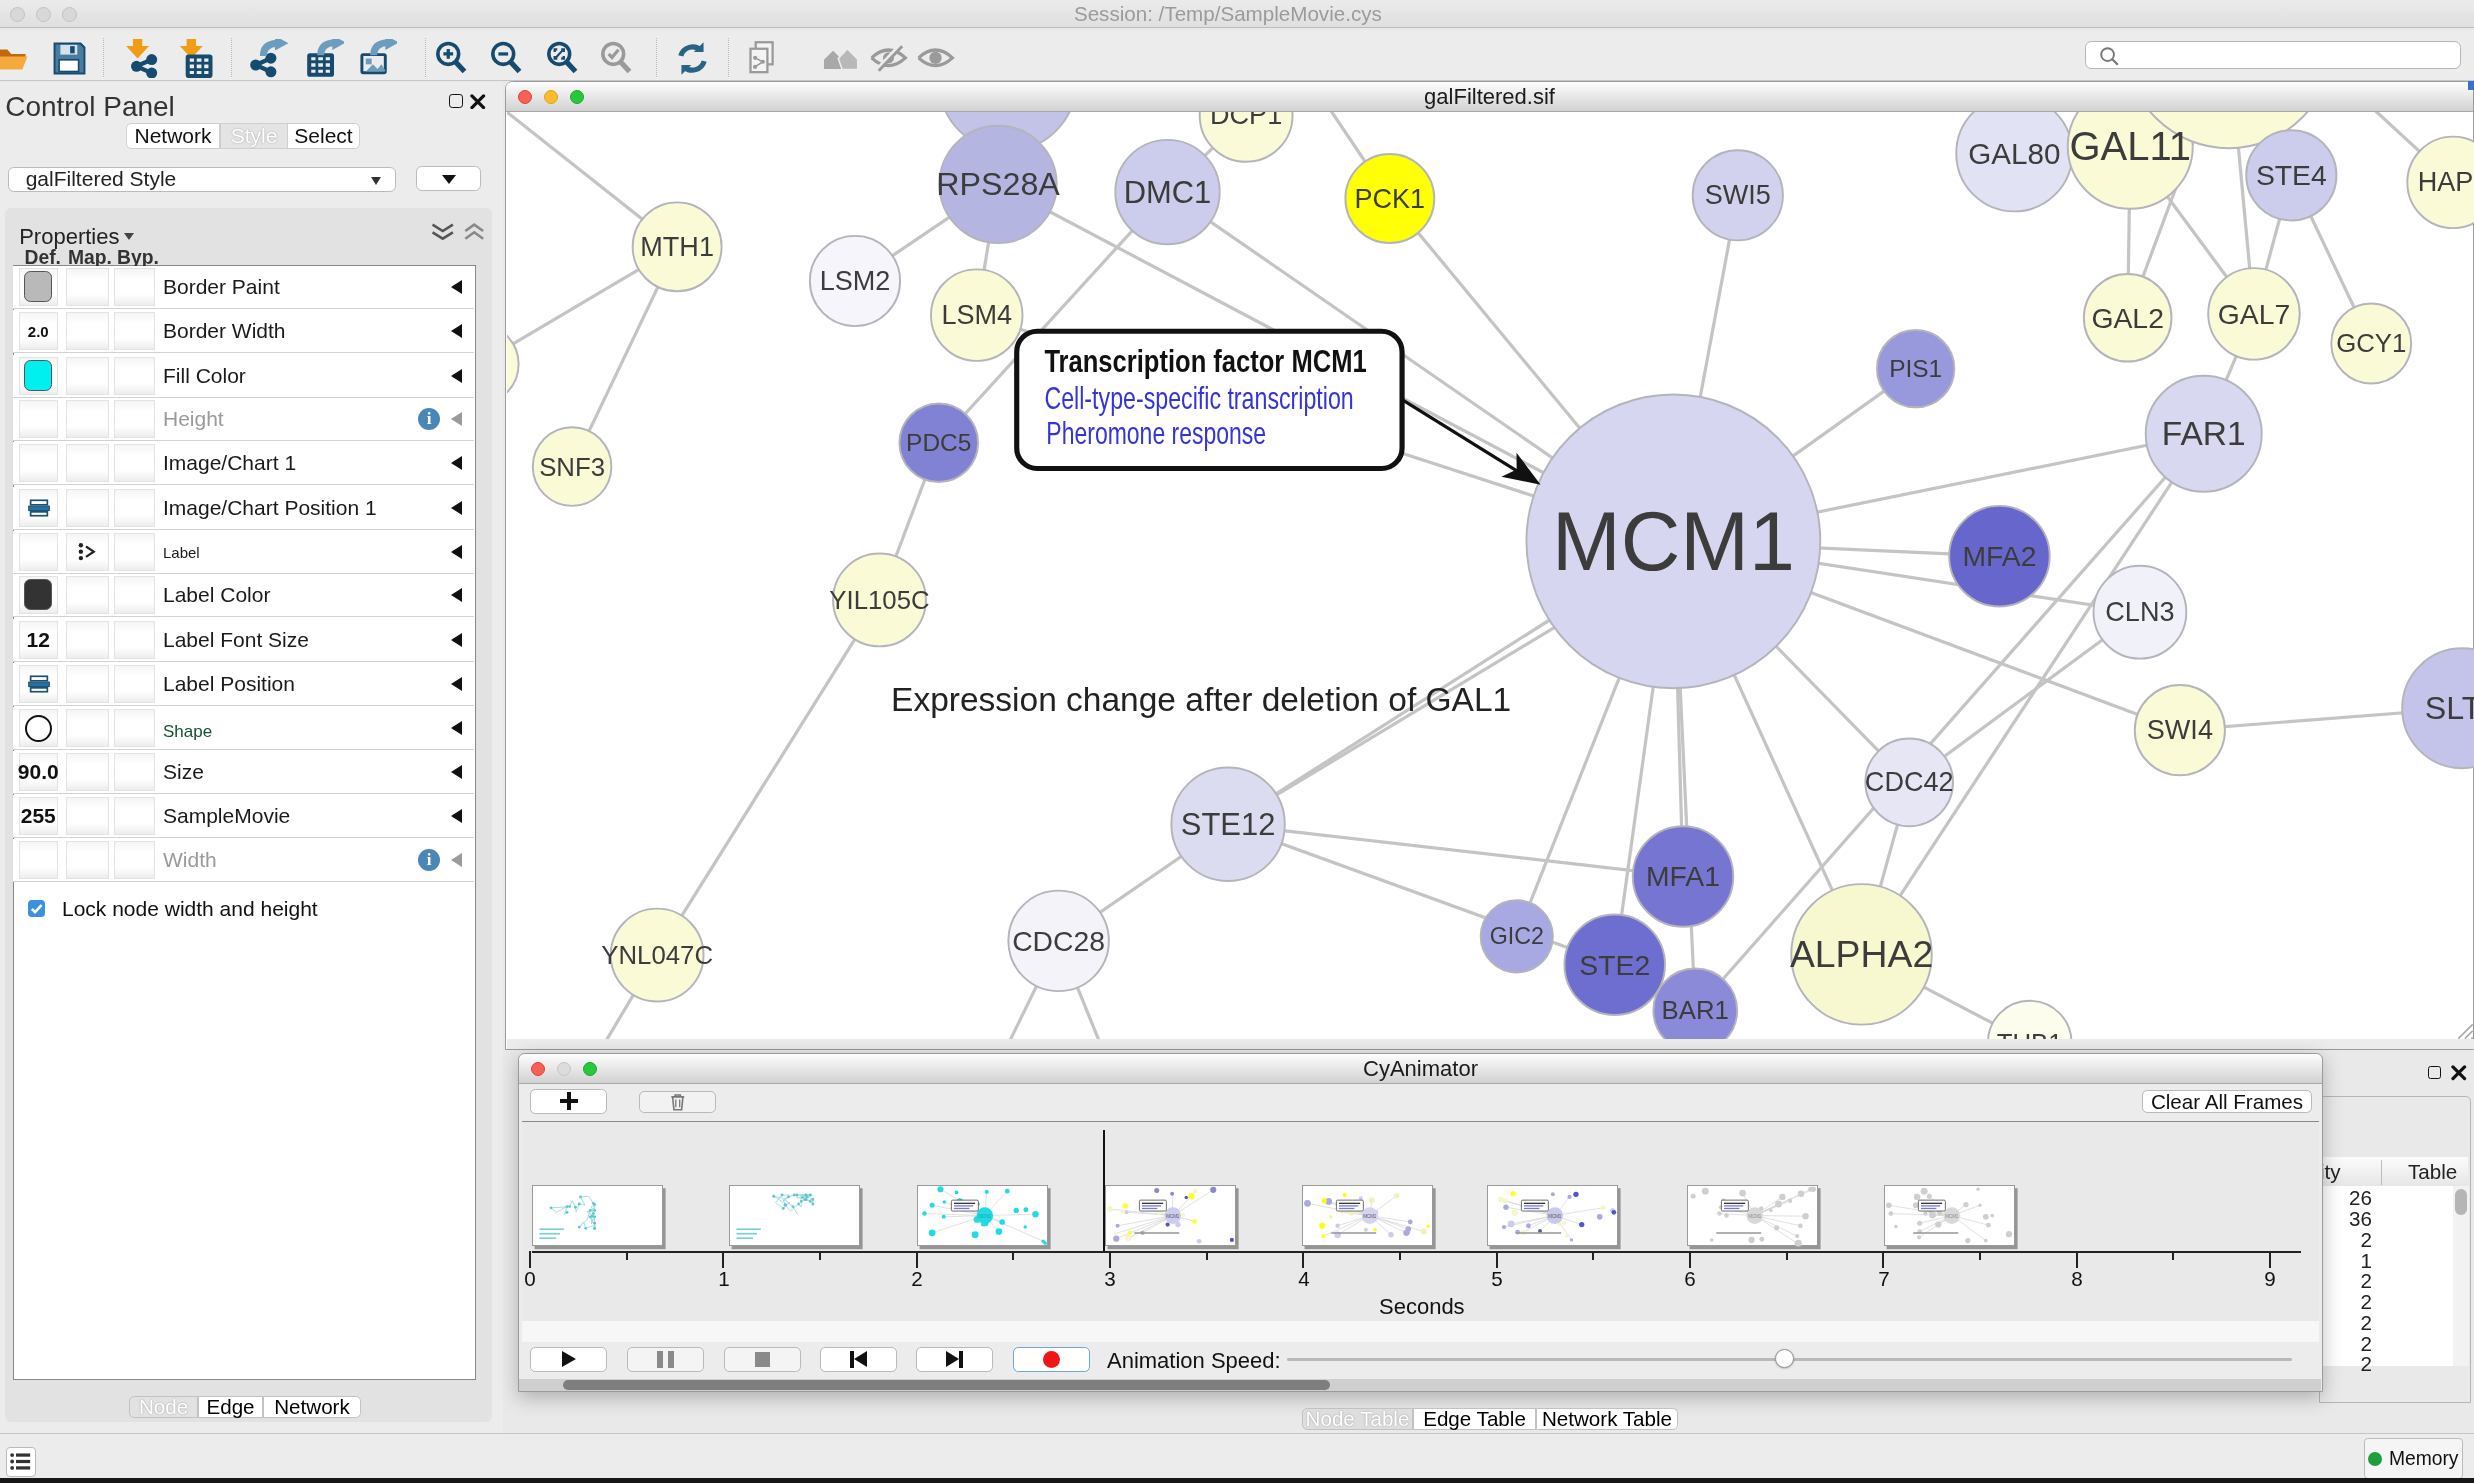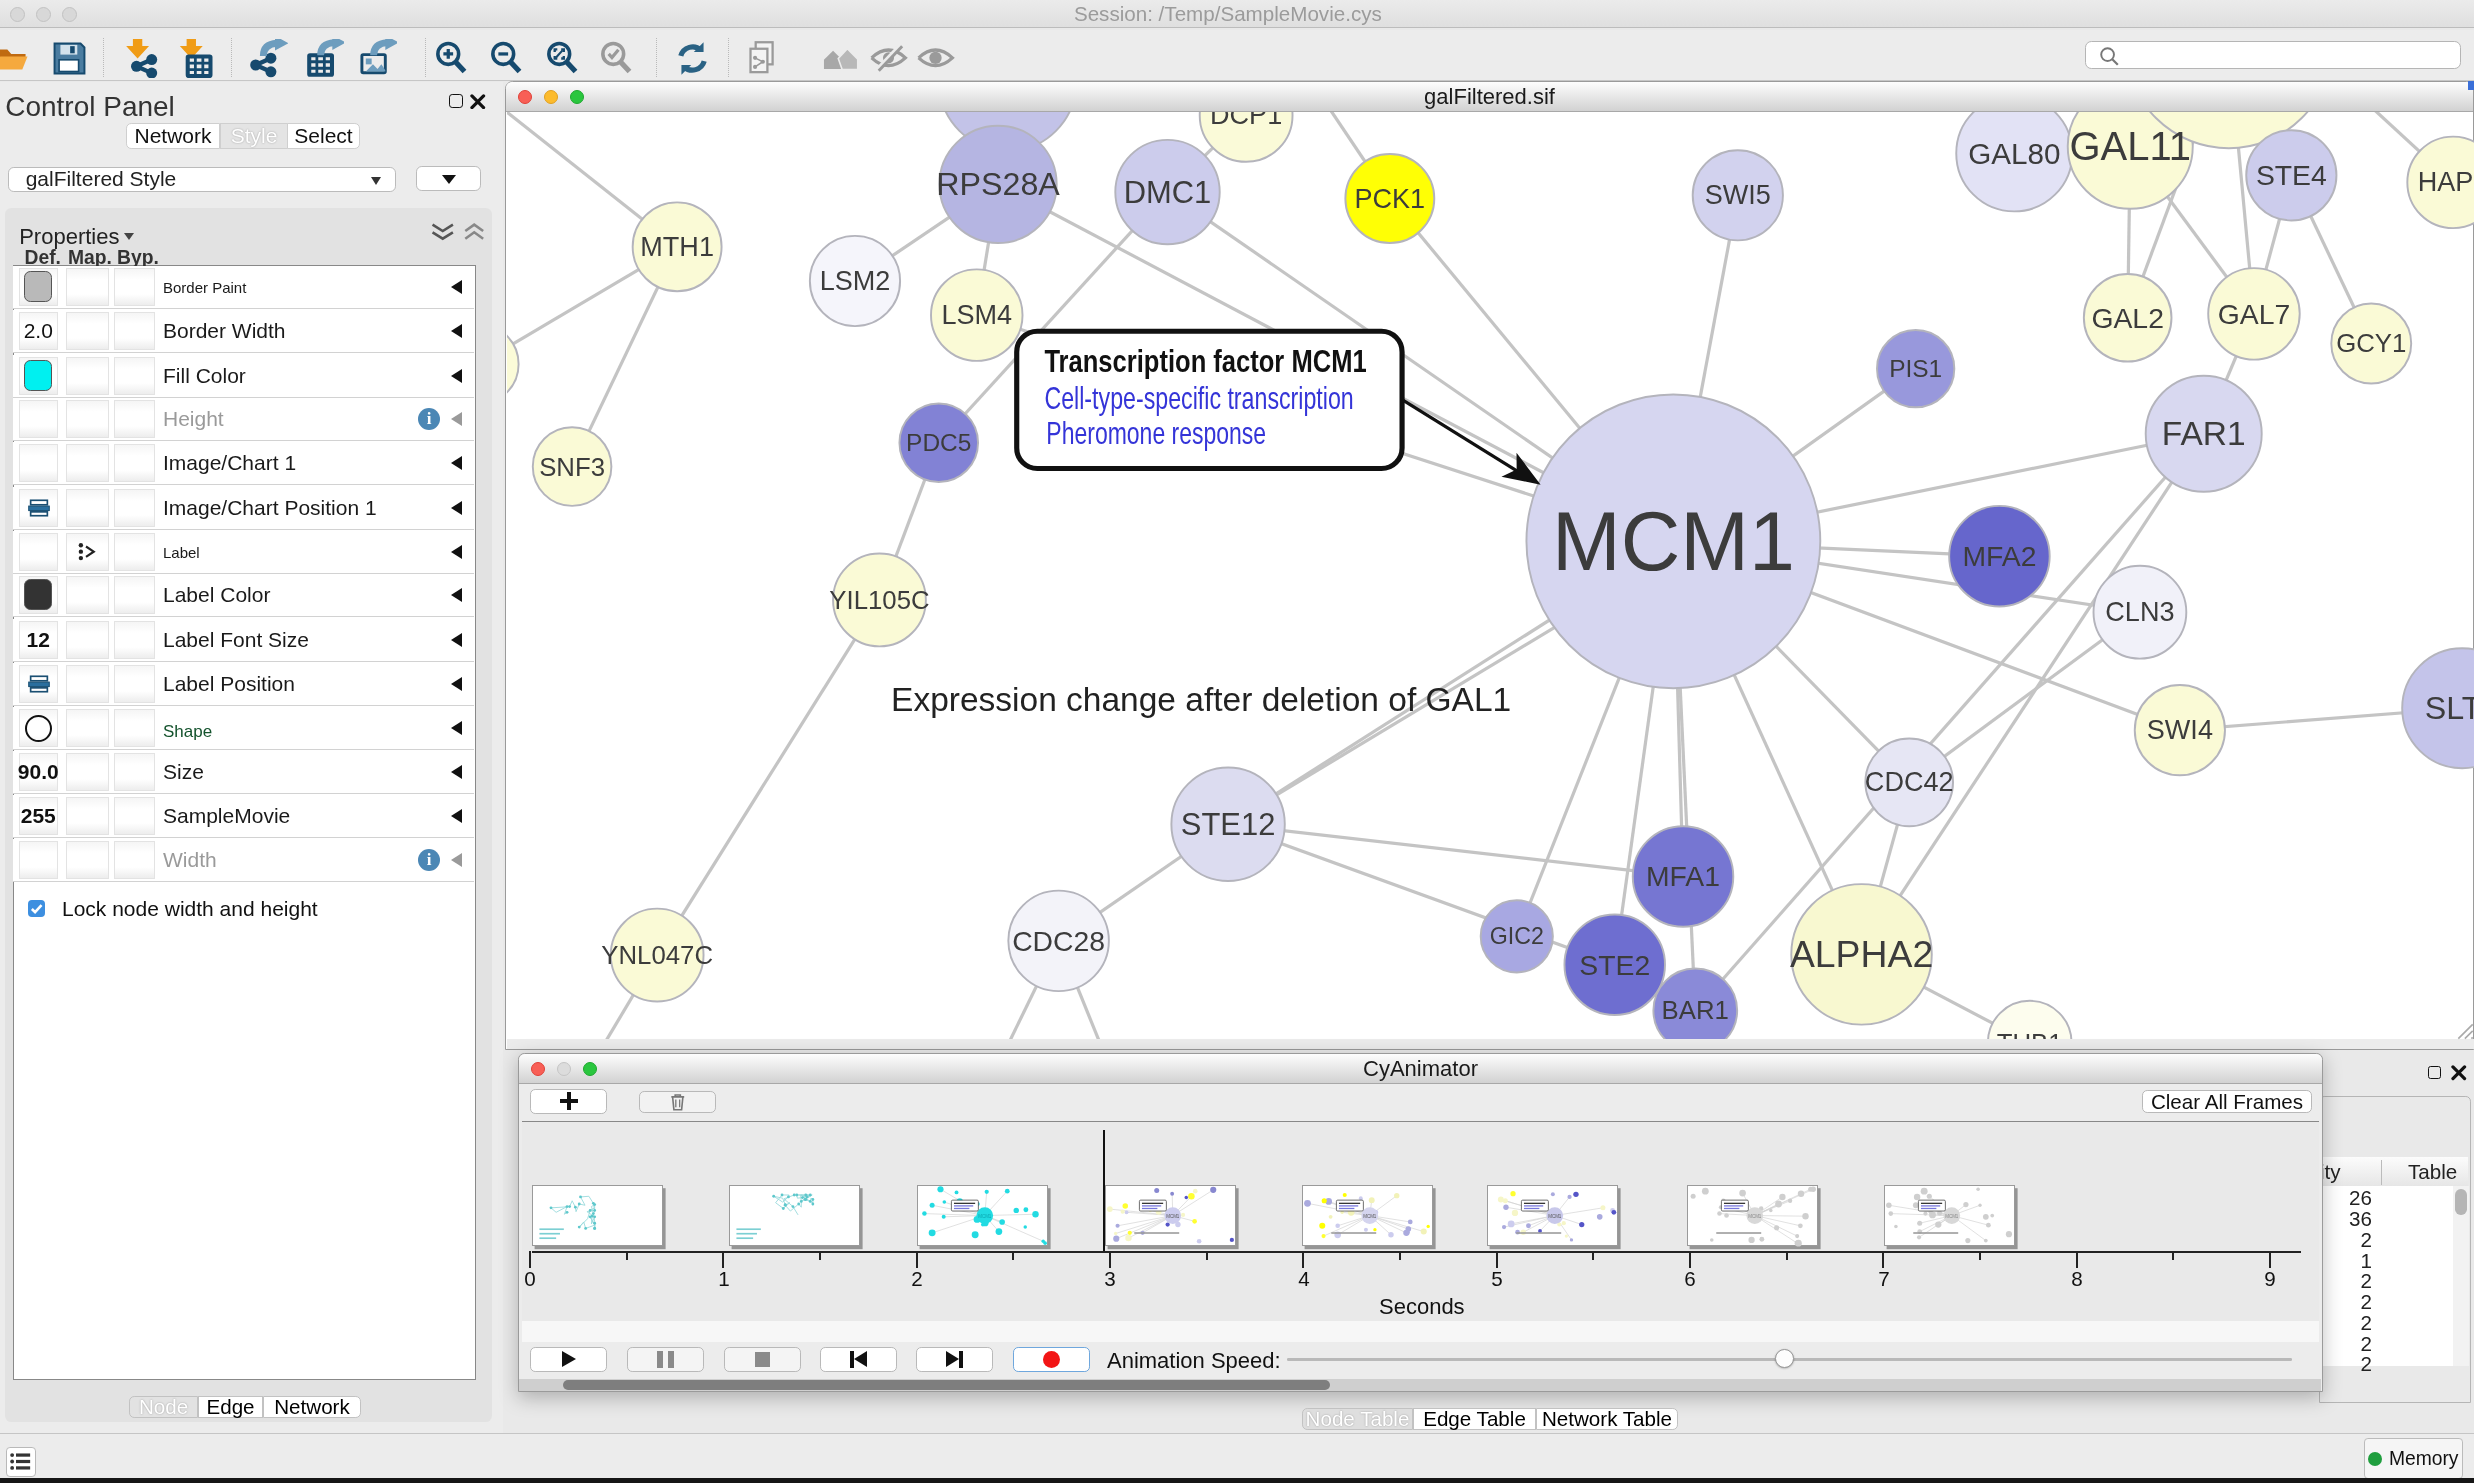--- a/index.html
+++ b/index.html
@@ -200,28 +200,28 @@
   </div>
   <div style="position:absolute;left:13px;top:183px;width:463px;height:1115px;background:#fff;border:1.3px solid #888"></div>
   <div style="position:absolute;left:24.5px;top:165px;font-size:19.3px;font-weight:bold;color:#333">Def.</div>
   <div style="position:absolute;left:68px;top:165px;font-size:19.3px;font-weight:bold;color:#333">Map.</div>
   <div style="position:absolute;left:117px;top:165px;font-size:19.3px;font-weight:bold;color:#333">Byp.</div>
 <div class="prow" style="top:184px;height:43px">
       <div class="pcell" style="left:5.8px;width:39px"></div>
       <div class="pcell" style="left:53px;width:43px"></div>
       <div class="pcell" style="left:101px;width:41px"></div>
       <div style="position:absolute;left:10.6px;top:50%;margin-top:-16px;width:28px;height:31px;background:#b9b9b9;border:1.6px solid #555;border-radius:6.4px"></div>
-      <div style="position:absolute;left:150px;top:0;height:100%;display:flex;align-items:center;font-size:15px;color:#1a1a1a">Border Paint</div>
+      <div style="position:absolute;left:150px;top:0;height:100%;display:flex;align-items:center;font-size:21px;color:#1a1a1a">Border Paint</div>
       <div style="position:absolute;left:438px;top:50%;margin-top:-7px;width:0;height:0;border-right:11px solid #111;border-top:7px solid transparent;border-bottom:7px solid transparent"></div>
     </div>
     <div class="prow" style="top:228px;height:43px">
       <div class="pcell" style="left:5.8px;width:39px"></div>
       <div class="pcell" style="left:53px;width:43px"></div>
       <div class="pcell" style="left:101px;width:41px"></div>
-      <div style="position:absolute;left:5.8px;width:39px;top:0;height:100%;display:flex;align-items:center;justify-content:center;font-weight:normal;font-size:21px;color:#111">2.0</div>
+      <div style="position:absolute;left:5.8px;width:39px;top:0;height:100%;display:flex;align-items:center;justify-content:center;font-weight:bold;font-size:15px;color:#111">2.0</div>
       <div style="position:absolute;left:150px;top:0;height:100%;display:flex;align-items:center;font-size:21px;color:#1a1a1a">Border Width</div>
       <div style="position:absolute;left:438px;top:50%;margin-top:-7px;width:0;height:0;border-right:11px solid #111;border-top:7px solid transparent;border-bottom:7px solid transparent"></div>
     </div>
     <div class="prow" style="top:273px;height:43px">
       <div class="pcell" style="left:5.8px;width:39px"></div>
       <div class="pcell" style="left:53px;width:43px"></div>
       <div class="pcell" style="left:101px;width:41px"></div>
       <div style="position:absolute;left:10.6px;top:50%;margin-top:-16px;width:28px;height:31px;background:#00f0f0;border:1.6px solid #555;border-radius:6.4px"></div>
       <div style="position:absolute;left:150px;top:0;height:100%;display:flex;align-items:center;font-size:21px;color:#1a1a1a">Fill Color</div>
       <div style="position:absolute;left:438px;top:50%;margin-top:-7px;width:0;height:0;border-right:11px solid #111;border-top:7px solid transparent;border-bottom:7px solid transparent"></div>

